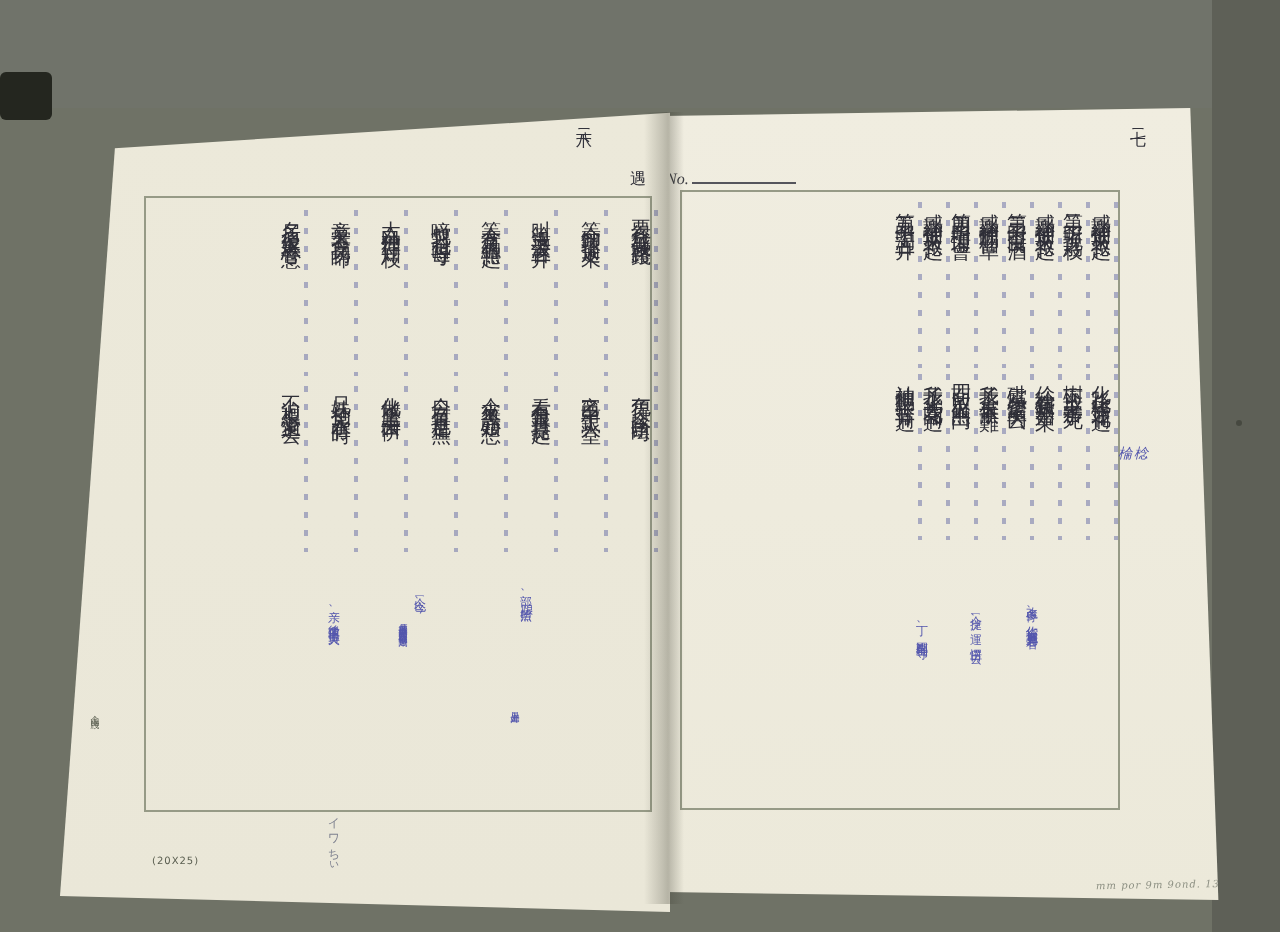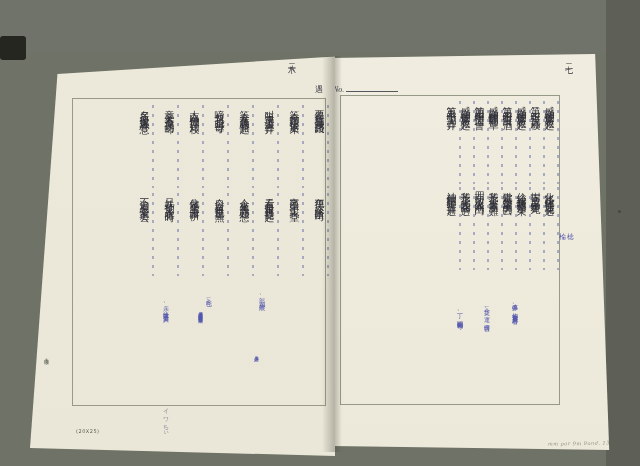--- a/index.html
+++ b/index.html
@@ -77,21 +77,21 @@
     <div class="vtext verse" style="left:170px;top:130px;">砒霜參湯罐內丟</div>
     <div class="vtext verse" style="left:156px;top:44px;">感謝神仙賜仙草</div>
     <div class="vtext verse" style="left:156px;top:130px;">我予食去無干難</div>
     <div class="vtext verse" style="left:142px;top:44px;">第四叫予情理會</div>
     <div class="vtext verse" style="left:142px;top:130px;">四面放火無出門</div>
     <div class="vtext verse" style="left:128px;top:44px;">感謝神仙來救起</div>
     <div class="vtext verse" style="left:128px;top:130px;">我予化去花園逈</div>
     <div class="vtext verse" style="left:114px;top:44px;">第五叫予淘古井</div>
     <div class="vtext verse" style="left:114px;top:130px;">神仙賜銀古井逈</div>
 
-    <div class="hnote" style="left:228px;top:178px;">棆棯</div>
+    <div class="hnote" style="left:228px;top:168px;font-style:italic;">棆棯</div>
     <div class="ann" style="left:180px;top:245px;height:100px;">改多停、你貨寬甸坦見君看</div>
     <div class="ann" style="left:152px;top:249px;height:100px;">今ㄧ㨗、運、愣日去・</div>
     <div class="ann" style="left:125px;top:254px;height:95px;">丁、鄭國甸甸寺・</div>
     <div class="pencil" style="left:217px;top:386px;">mm por 9m 9ond. 13/16</div>
   </div>
 
   <div class="page left">
     <div class="vtext marker" style="left:253px;top:4px;">二八下</div>
     <div class="insert-char" style="left:285px;top:30px;">遇</div>
     <div class="grid"></div>

